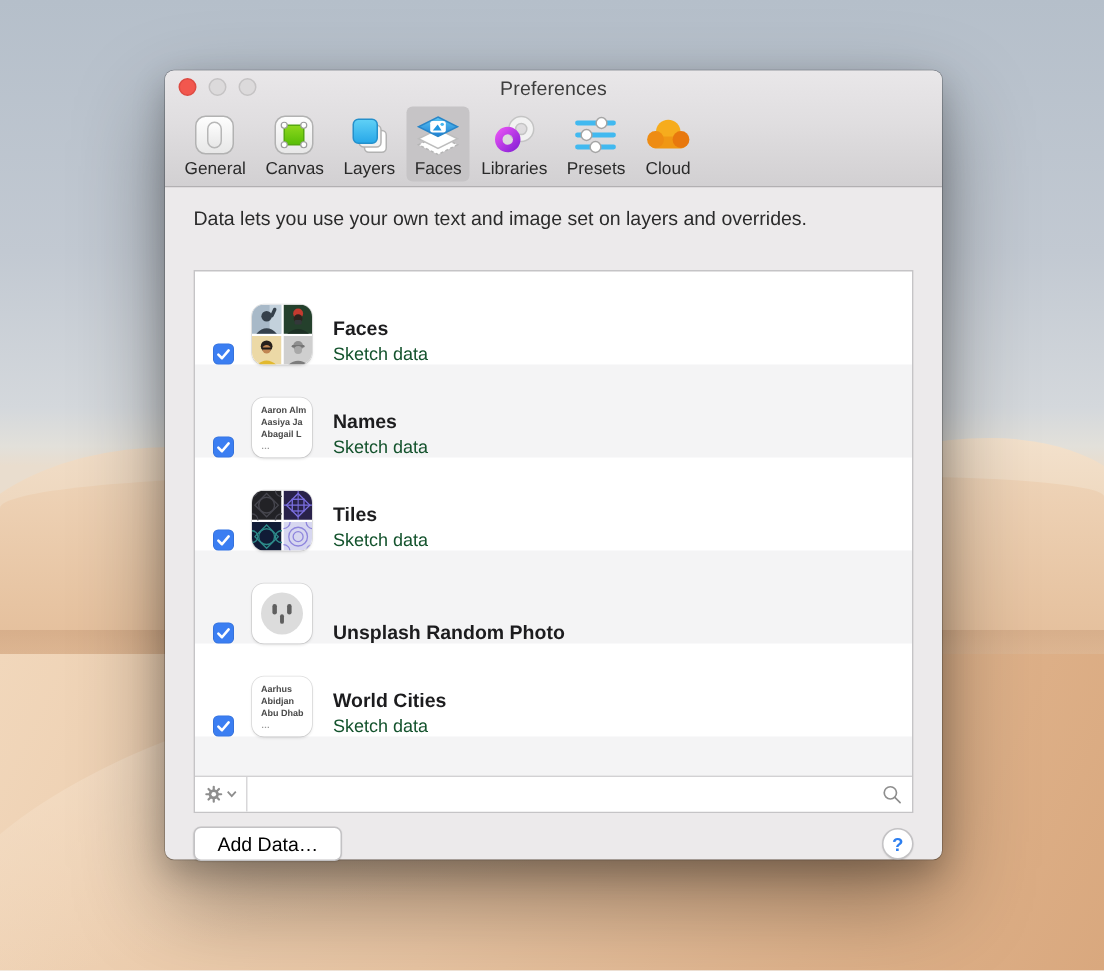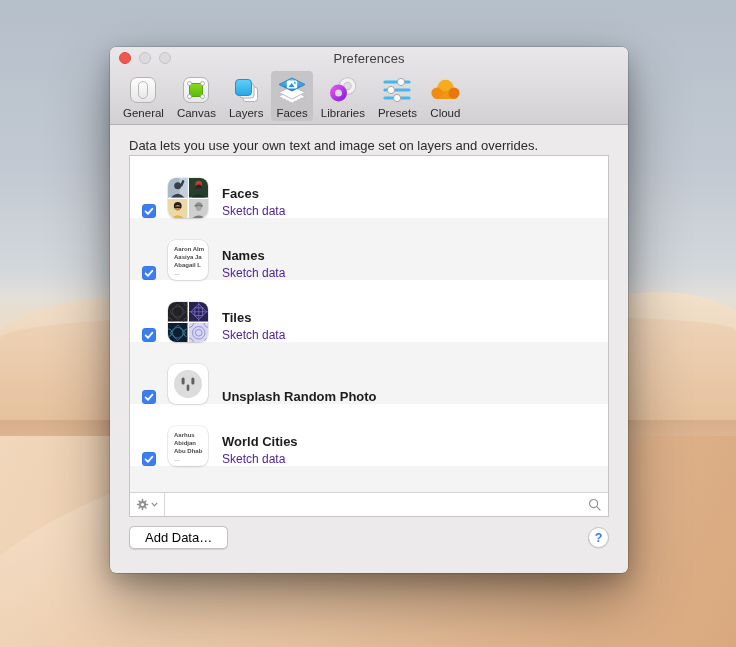--- a/index.html
+++ b/index.html
@@ -42,21 +42,21 @@
 
   .toolbar { display:flex; align-items:center; padding:1px 0 0 8px; gap:3px; }
   .tab { display:flex; flex-direction:column; align-items:center; padding:3px 5px 2px;
     border-radius:4px; cursor:default; }
   .tab.selected { background:#c6c4c6; }
   .tab .ticon { height:32px; display:flex; align-items:center; justify-content:center; }
   .tab .tlabel { font-size:11.5px; color:#2a2a2a; margin-top:1px; white-space:nowrap; }
 
   
   .content { padding:13px 19px 0 19px; }
-  .desc { font-size:13px; color:#2b2b2b; margin-bottom:2px; }
+  .desc { font-size:13px; color:#2b2b2b; margin-bottom:27px; }
 
   .listbox { background:#fff; border:1px solid #c5c4c6; width:480px; }
   .row { height:62px; display:flex; align-items:flex-end; padding-left:12px; }
   .row.alt { background:#f4f4f5; }
   .filler { height:26px; background:#f4f4f5; }
 
   .checkbox { width:14px; height:14px; border-radius:3.5px; background:#3b7ef2;
     display:flex; align-items:center; justify-content:center; flex:0 0 auto;
     box-shadow:inset 0 0 0 0.5px rgba(0,0,0,.12); }
 
@@ -65,21 +65,21 @@
   .grid2 { display:grid; grid-template-columns:1fr 1fr; grid-template-rows:1fr 1fr; gap:1px;
     width:100%; height:100%; background:#fff; }
   .grid2 svg { display:block; width:100%; height:100%; }
   .thumb.textcard { background:#fff; padding:5px 0 0 6px; }
   .tline { font-size:6px; line-height:8px; font-weight:700; color:#4a4a4a; white-space:nowrap; overflow:hidden; }
   .tline.dots { color:#9a9a9a; }
   .thumb.outlet { display:flex; align-items:center; justify-content:center; }
 
   .rowtext { margin-left:14px; }
   .rowtitle { font-size:13px; font-weight:700; color:#1c1c1e; }
-  .rowsub { font-size:12px; color:#4c1d95; margin-top:3px; }
+  .rowsub { font-size:12px; color:#14532d; margin-top:3px; }
 
   .searchbar { height:24px; border-top:1px solid #d2d1d3; background:#fff;
     display:flex; align-items:stretch; }
   .gearbtn { width:35px; border-right:1px solid #d8d7d9; display:flex; align-items:center;
     justify-content:center; gap:2px; background:transparent; border-top:none; border-left:none;
     border-bottom:none; cursor:default; }
   .searchwrap { flex:1; position:relative; display:flex; align-items:center; }
   .searchwrap input { width:100%; height:100%; border:none; outline:none; font-size:12px;
     padding:0 26px 0 8px; background:transparent; color:#222; }
   .maglass { position:absolute; right:7px; top:5px; }

